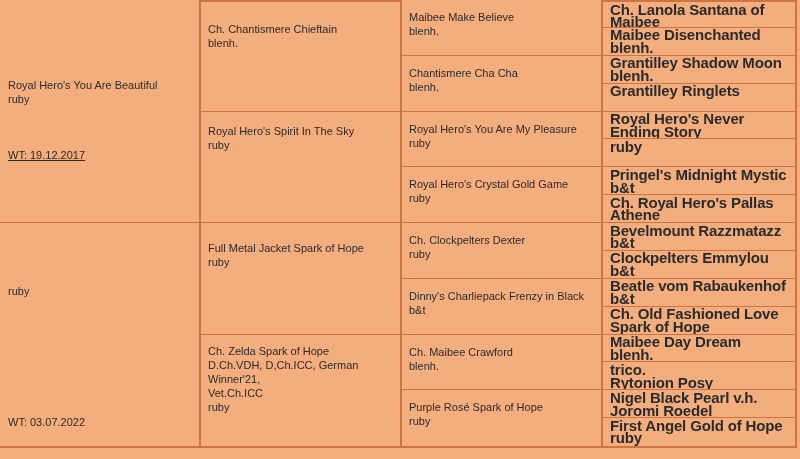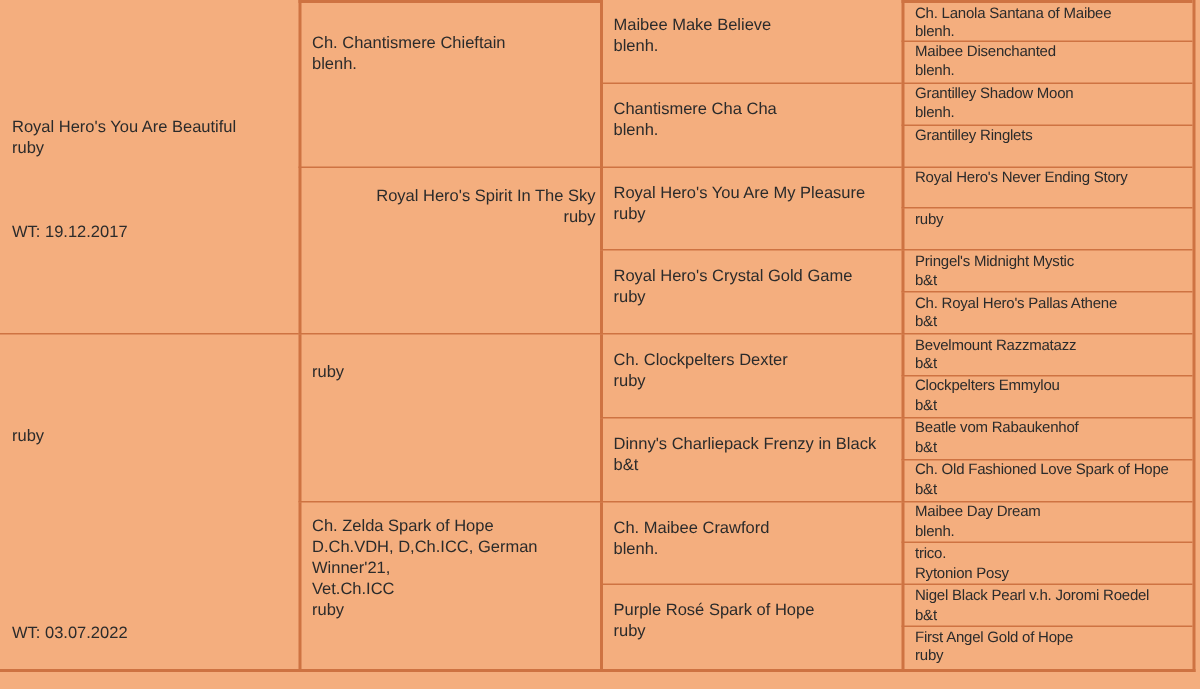--- a/index.html
+++ b/index.html
@@ -27,35 +27,35 @@
     overflow:hidden;
   }
   .cL { border-left:2px solid var(--border); }
   .cT { border-top:2px solid var(--border); }
   .noB { border-bottom:none; }
 
   
   .g1 { position:relative; padding:0; }
   .g1 .blk { position:absolute; left:8px; right:4px; }
   .g1a .nameblk { top:78px; }
-  .g1a .wtblk   { top:148px; }
+  .g1a .wtblk   { top:148px;text-decoration:underline; }
   .g1b .nameblk { top:61px; }
   .g1b .wtblk   { top:192px; }
 
   .g2a { padding-top:20px; }
-  .g2b { padding-top:12px;text-align:right; }
+  .g2b { padding-top:12px; }
   .g2c { padding-top:18px; }
   .g2d { }
   .titles { white-space:pre-line; }
 
   .g3 { padding-top:10px; }
 
   .g4 {
-    font-size:10px; line-height:12.8px;
-    padding-top:1.5px; letter-spacing:-0.15px;
+    font-size:15px; line-height:12.8px;
+    padding-top:1.5px; letter-spacing:-0.15px;font-weight:bold;
   }
 
   
   .g1a{grid-area:1/1/9/2}  .g1b{grid-area:9/1/17/2}
   .g2a{grid-area:1/2/5/3}  .g2b{grid-area:5/2/9/3}
   .g2c{grid-area:9/2/13/3} .g2d{grid-area:13/2/17/3}
   .g3a{grid-area:1/3/3/4}  .g3b{grid-area:3/3/5/4}
   .g3c{grid-area:5/3/7/4}  .g3d{grid-area:7/3/9/4}
   .g3e{grid-area:9/3/11/4} .g3f{grid-area:11/3/13/4}
   .g3g{grid-area:13/3/15/4}.g3h{grid-area:15/3/17/4}
@@ -86,20 +86,21 @@
 
     <div class="cell cL cT g2a">
       <div>Ch. Chantismere Chieftain</div>
       <div>blenh.</div>
     </div>
     <div class="cell cL g2b">
       <div>Royal Hero's Spirit In The Sky</div>
       <div>ruby</div>
     </div>
     <div class="cell cL g2c">
+      <div>Full Metal Jacket Spark of Hope</div>
       <div>ruby</div>
     </div>
     <div class="cell cL g2d noB">
       <div>Ch. Zelda Spark of Hope</div>
       <div class="titles">D.Ch.VDH, D,Ch.ICC, German Winner'21,
 Vet.Ch.ICC</div>
       <div>ruby</div>
     </div>
 
     <div class="cell cL g3 g3a">

